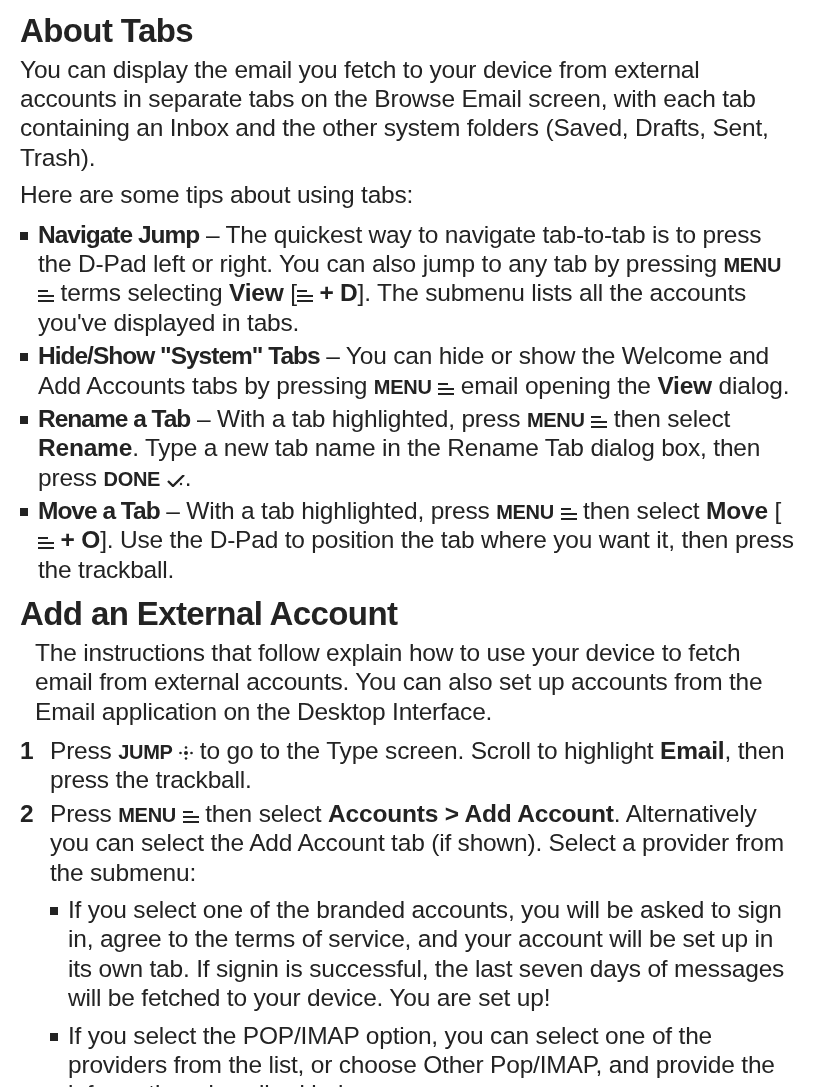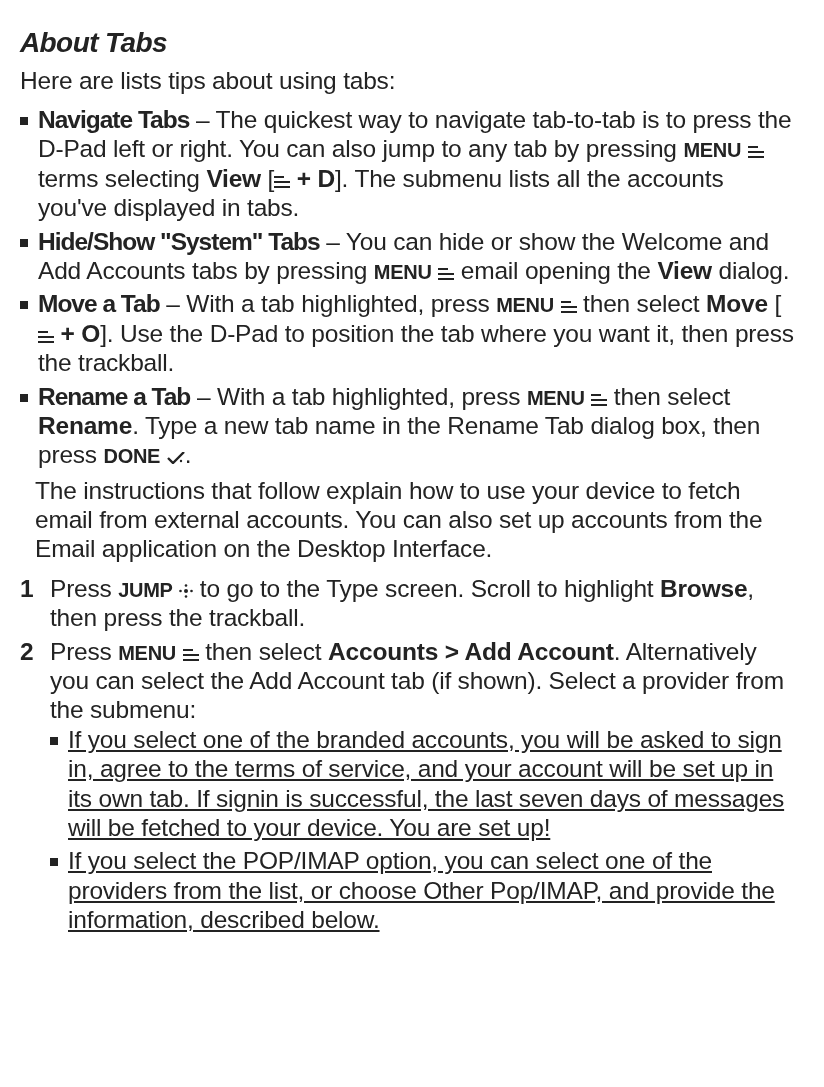--- a/index.html
+++ b/index.html
@@ -13,21 +13,21 @@
   body {
     font-family: "Helvetica Neue", Helvetica, Arial, sans-serif;
     font-size: 24.5px;
     line-height: 1.20;
     letter-spacing: -0.2px;
     font-weight: 400;
     padding: 10px 30px 18px 20px;
     box-sizing: border-box;
   }
   .content { width: 100%; }
-  .h { font-weight: 700; font-family: "Arial Black","Helvetica Neue",Helvetica,Arial,sans-serif; letter-spacing: -0.6px; margin: 16px 0 4px 0; font-size: 28px; font-style: italic;}
+  .h { font-weight: 700; font-family: "Arial Black","Helvetica Neue",Helvetica,Arial,sans-serif; letter-spacing: -0.6px; margin: 1px 0 4px 0; font-size: 33px;}
   .p { margin: 0 0 8px 0; }
   .p2 { margin: 6px 0 10px 0; }
   .p3 { margin: 0 0 10px 15px; }
 
   .bullets { margin: 0 0 6px 0; padding: 0; }
   .bullets li {
     list-style: none;
     position: relative;
     padding-left: 18px;
     margin: 0 0 4px 0;
@@ -40,22 +40,21 @@
     width: 8px;
     height: 8px;
     background: #232323;
   }
 
   .sub-bullets { margin: 0; padding: 0; }
   .sub-bullets li {
     list-style: none;
     position: relative;
     padding-left: 18px;
-    margin: 0 0 4px 0;
-    text-decoration: underline;
+    margin: 8px 0 4px 0;
   }
   .sub-bullets li::before {
     content: "";
     position: absolute;
     left: 0;
     top: 12px;
     width: 8px;
     height: 8px;
     background: #232323;
   }
@@ -77,84 +76,86 @@
   }
   .icon svg { display: block; }
 </style>
 </head>
 <body>
 
 <div class="content">
 
   <div class="h">About Tabs</div>
 
+  <div class="p">You can display the email you fetch to your device from external accounts in separate tabs on the Browse Email screen, with each tab containing an Inbox and the other system folders (Saved, Drafts, Sent, Trash).</div>
 
-  <div class="p2">Here are lists tips about using tabs:</div>
+  <div class="p2">Here are some tips about using tabs:</div>
 
   <ul class="bullets">
 
     <li>
-      <span class="bcond">Navigate Tabs</span><span> – </span><span>The quickest way to navigate tab-to-tab is to press the D-Pad left or right. You can also jump to any tab by pressing </span><span class="lbl">MENU</span> <span class="icon"><svg width="16" height="12" viewBox="0 0 16 12">
+      <span class="bcond">Navigate Jump</span><span> – </span><span>The quickest way to navigate tab-to-tab is to press the D-Pad left or right. You can also jump to any tab by pressing </span><span class="lbl">MENU</span> <span class="icon"><svg width="16" height="12" viewBox="0 0 16 12">
             <rect x="0" y="0" width="10" height="2" fill="#232323"></rect>
             <rect x="0" y="5" width="16" height="2" fill="#232323"></rect>
             <rect x="0" y="10" width="16" height="2" fill="#232323"></rect>
           </svg></span><span> terms selecting </span><span class="b">View</span><span> [</span><span class="icon"><svg width="16" height="12" viewBox="0 0 16 12">
             <rect x="0" y="0" width="10" height="2" fill="#232323"></rect>
             <rect x="0" y="5" width="16" height="2" fill="#232323"></rect>
             <rect x="0" y="10" width="16" height="2" fill="#232323"></rect>
           </svg></span><span class="b"> + D</span><span>]. The submenu lists all the accounts you've displayed in tabs.</span>
     </li>
 
     <li>
       <span class="bcond">Hide/Show "System" Tabs</span><span> – </span><span>You can hide or show the Welcome and Add Accounts tabs by pressing </span><span class="lbl">MENU</span> <span class="icon"><svg width="16" height="12" viewBox="0 0 16 12">
             <rect x="0" y="0" width="10" height="2" fill="#232323"></rect>
             <rect x="0" y="5" width="16" height="2" fill="#232323"></rect>
             <rect x="0" y="10" width="16" height="2" fill="#232323"></rect>
           </svg></span><span> email opening the </span><span class="b">View</span><span> dialog.</span>
     </li>
 
     <li>
+      <span class="bcond">Rename a Tab</span><span> – </span><span>With a tab highlighted, press </span><span class="lbl">MENU</span> <span class="icon"><svg width="16" height="12" viewBox="0 0 16 12">
+            <rect x="0" y="0" width="10" height="2" fill="#232323"></rect>
+            <rect x="0" y="5" width="16" height="2" fill="#232323"></rect>
+            <rect x="0" y="10" width="16" height="2" fill="#232323"></rect>
+          </svg></span><span> then select </span><span class="b">Rename</span><span>. Type a new tab name in the Rename Tab dialog box, then press </span><span class="lbl">DONE</span> <span class="icon"><svg width="18" height="12" viewBox="0 0 18 12">
+            <polyline points="1,6 6,11 17,0" fill="none" stroke="#232323" stroke-width="2.4"></polyline>
+            <circle cx="14" cy="9" r="1.2" fill="#232323"></circle>
+          </svg></span><span>.</span>
+    </li>
+
+    <li>
       <span class="bcond">Move a Tab</span><span> – </span><span>With a tab highlighted, press </span><span class="lbl">MENU</span> <span class="icon"><svg width="16" height="12" viewBox="0 0 16 12">
             <rect x="0" y="0" width="10" height="2" fill="#232323"></rect>
             <rect x="0" y="5" width="16" height="2" fill="#232323"></rect>
             <rect x="0" y="10" width="16" height="2" fill="#232323"></rect>
           </svg></span><span> then select </span><span class="b">Move</span><span> [</span><span class="icon"><svg width="16" height="12" viewBox="0 0 16 12">
             <rect x="0" y="0" width="10" height="2" fill="#232323"></rect>
             <rect x="0" y="5" width="16" height="2" fill="#232323"></rect>
             <rect x="0" y="10" width="16" height="2" fill="#232323"></rect>
           </svg></span><span class="b"> + O</span><span>]. Use the D-Pad to position the tab where you want it, then press the trackball.</span>
     </li>
-
-    <li>
-      <span class="bcond">Rename a Tab</span><span> – </span><span>With a tab highlighted, press </span><span class="lbl">MENU</span> <span class="icon"><svg width="16" height="12" viewBox="0 0 16 12">
-            <rect x="0" y="0" width="10" height="2" fill="#232323"></rect>
-            <rect x="0" y="5" width="16" height="2" fill="#232323"></rect>
-            <rect x="0" y="10" width="16" height="2" fill="#232323"></rect>
-          </svg></span><span> then select </span><span class="b">Rename</span><span>. Type a new tab name in the Rename Tab dialog box, then press </span><span class="lbl">DONE</span> <span class="icon"><svg width="18" height="12" viewBox="0 0 18 12">
-            <polyline points="1,6 6,11 17,0" fill="none" stroke="#232323" stroke-width="2.4"></polyline>
-            <circle cx="14" cy="9" r="1.2" fill="#232323"></circle>
-          </svg></span><span>.</span>
-    </li>
   </ul>
 
+  <div class="h" style="margin-top:10px">Add an External Account</div>
 
   <div class="p3">The instructions that follow explain how to use your device to fetch email from external accounts. You can also set up accounts from the Email application on the Desktop Interface.</div>
 
   <ol class="ol">
     <li>
       <div class="ol-row">
         <div class="ol-num">1</div>
         <div class="ol-body">
           <span>Press </span><span class="lbl">JUMP</span> <span class="icon"><svg width="14" height="14" viewBox="0 0 14 14">
                 <circle cx="7" cy="7" r="2" fill="#232323"></circle>
                 <circle cx="7" cy="1.5" r="1.3" fill="#232323"></circle>
                 <circle cx="7" cy="12.5" r="1.3" fill="#232323"></circle>
                 <circle cx="1.5" cy="7" r="1.3" fill="#232323"></circle>
                 <circle cx="12.5" cy="7" r="1.3" fill="#232323"></circle>
-              </svg></span><span> to go to the Type screen. Scroll to highlight </span><span class="b">Browse</span><span>, then press the trackball.</span>
+              </svg></span><span> to go to the Type screen. Scroll to highlight </span><span class="b">Email</span><span>, then press the trackball.</span>
         </div>
       </div>
     </li>
     <li>
       <div class="ol-row">
         <div class="ol-num">2</div>
         <div class="ol-body">
           <span>Press </span><span class="lbl">MENU</span> <span class="icon"><svg width="16" height="12" viewBox="0 0 16 12">
                 <rect x="0" y="0" width="10" height="2" fill="#232323"></rect>
                 <rect x="0" y="5" width="16" height="2" fill="#232323"></rect>

